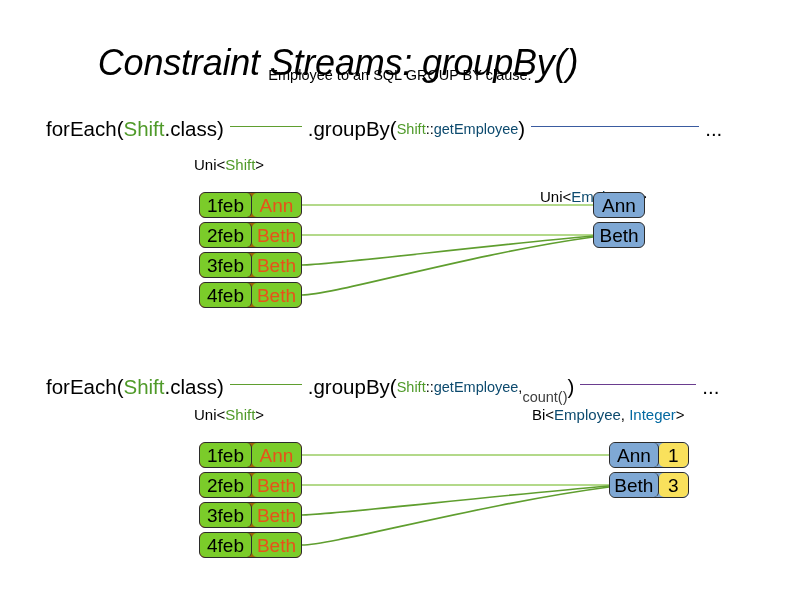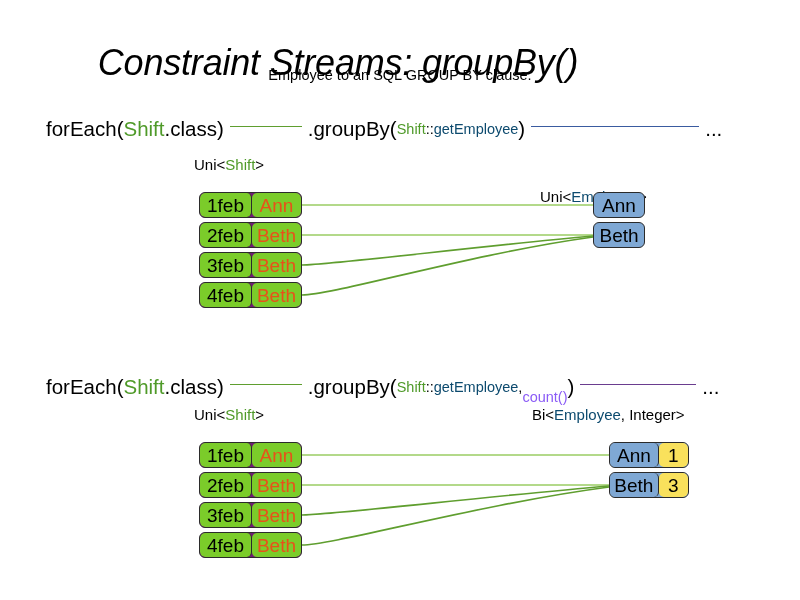--- a/index.html
+++ b/index.html
@@ -47,22 +47,22 @@
   .code-line {
     position: absolute;
     height: 28px;
     font-size: 20.5px;
     white-space: nowrap;
     line-height: 28px;
   }
   .code-line .seg { display: inline-block; vertical-align: middle; }
   .tok-shift  { color: #4F9A29; }
   .tok-emp    { color: #0c4a6e; }
-  .tok-int    { color: #000000; }
-  .tok-count  { color: #8b5cf6; margin-top: 20px; }
+  .tok-int    { color: #0369a1; }
+  .tok-count  { color: #404040; margin-top: 20px; }
   .tok-plain  { color: #000000; }
   .small-tok  { font-size: 14.5px; }
 
   .rule {
     display: inline-block;
     vertical-align: middle;
     height: 0;
     border-top: 1.6px solid #000;
     margin: 0 6px 5px 6px;
   }
@@ -86,21 +86,21 @@
     border: 1.6px solid #2b2b2b;
     border-radius: 6px;
     font-size: 19px;
     line-height: 1;
     display: flex;
     align-items: center;
     justify-content: center;
     white-space: nowrap;
     overflow: hidden;
   }
-  .node-green  { background: #701a75; }
+  .node-green  { background: #a16207; }
   .node-blue   { background: #7FA8D4; }
 
   .cell {
     box-sizing: border-box;
     display: flex;
     align-items: center;
     justify-content: center;
     height: 100%;
     border-radius: 5px;
   }

